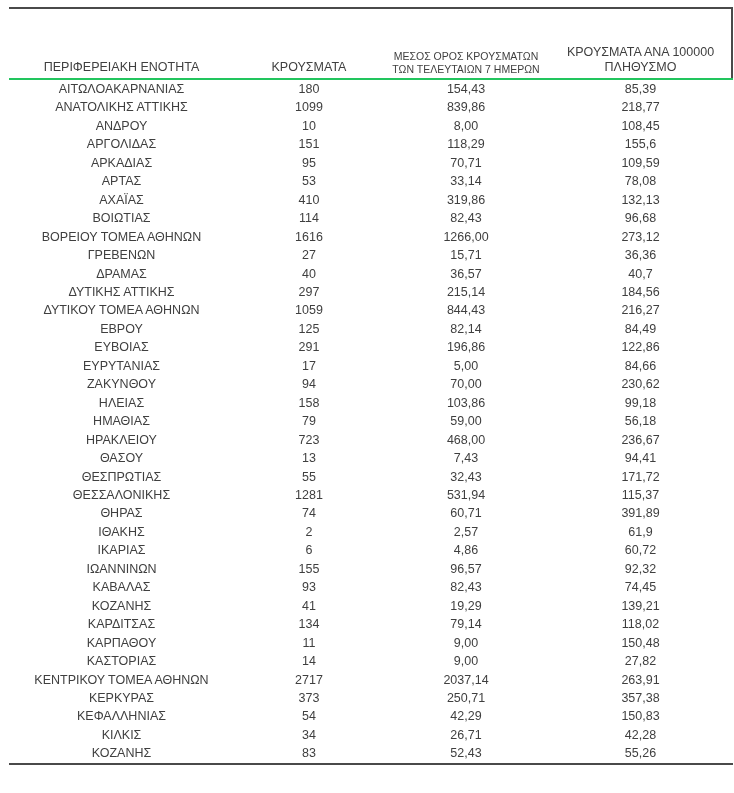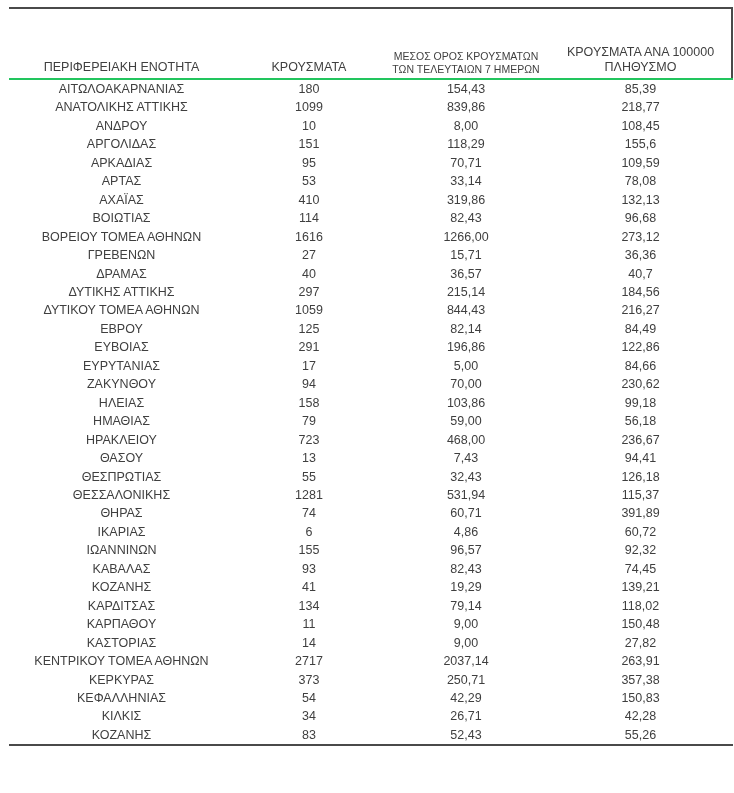--- a/index.html
+++ b/index.html
@@ -222,33 +222,39 @@
         <tr>
           <td>ΘΑΣΟΥ</td>
           <td>13</td>
           <td>7,43</td>
           <td>94,41</td>
         </tr>
         <tr>
           <td>ΘΕΣΠΡΩΤΙΑΣ</td>
           <td>55</td>
           <td>32,43</td>
-          <td>126,18</td>
+          <td>171,72</td>
         </tr>
         <tr>
           <td>ΘΕΣΣΑΛΟΝΙΚΗΣ</td>
           <td>1281</td>
           <td>531,94</td>
           <td>115,37</td>
         </tr>
         <tr>
           <td>ΘΗΡΑΣ</td>
           <td>74</td>
           <td>60,71</td>
           <td>391,89</td>
+        </tr>
+        <tr>
+          <td>ΙΘΑΚΗΣ</td>
+          <td>2</td>
+          <td>2,57</td>
+          <td>61,9</td>
         </tr>
         <tr>
           <td>ΙΚΑΡΙΑΣ</td>
           <td>6</td>
           <td>4,86</td>
           <td>60,72</td>
         </tr>
         <tr>
           <td>ΙΩΑΝΝΙΝΩΝ</td>
           <td>155</td>

